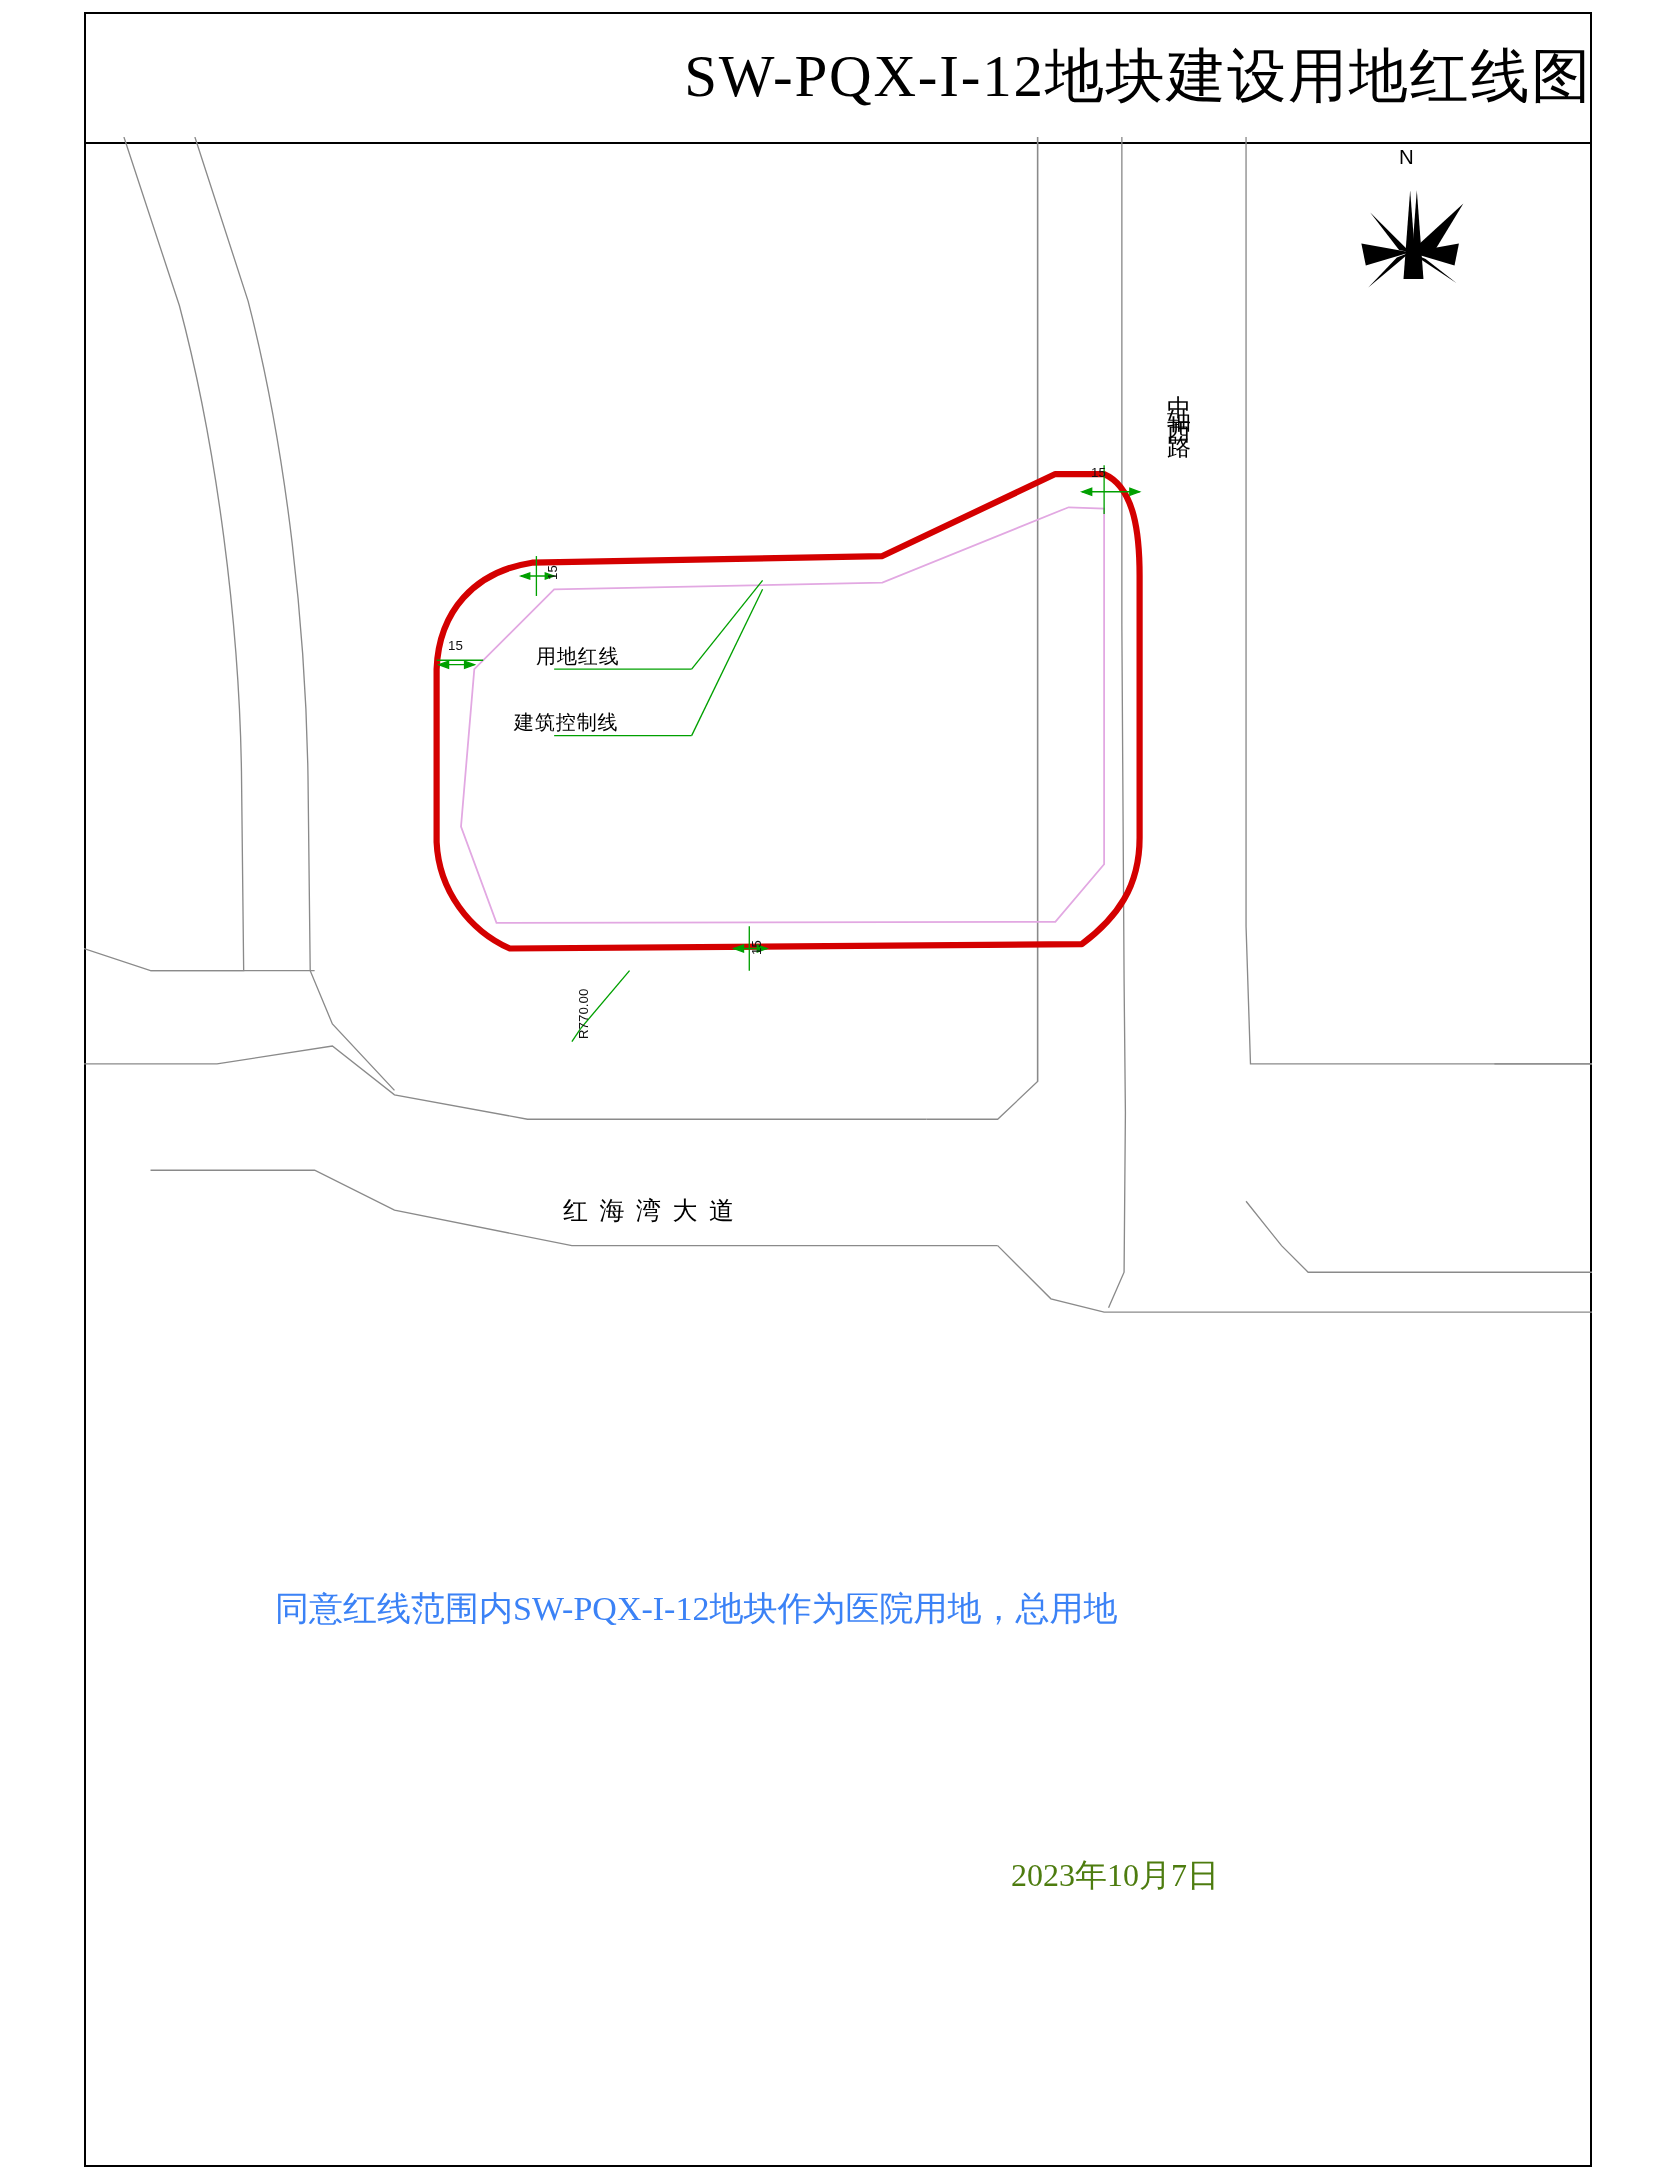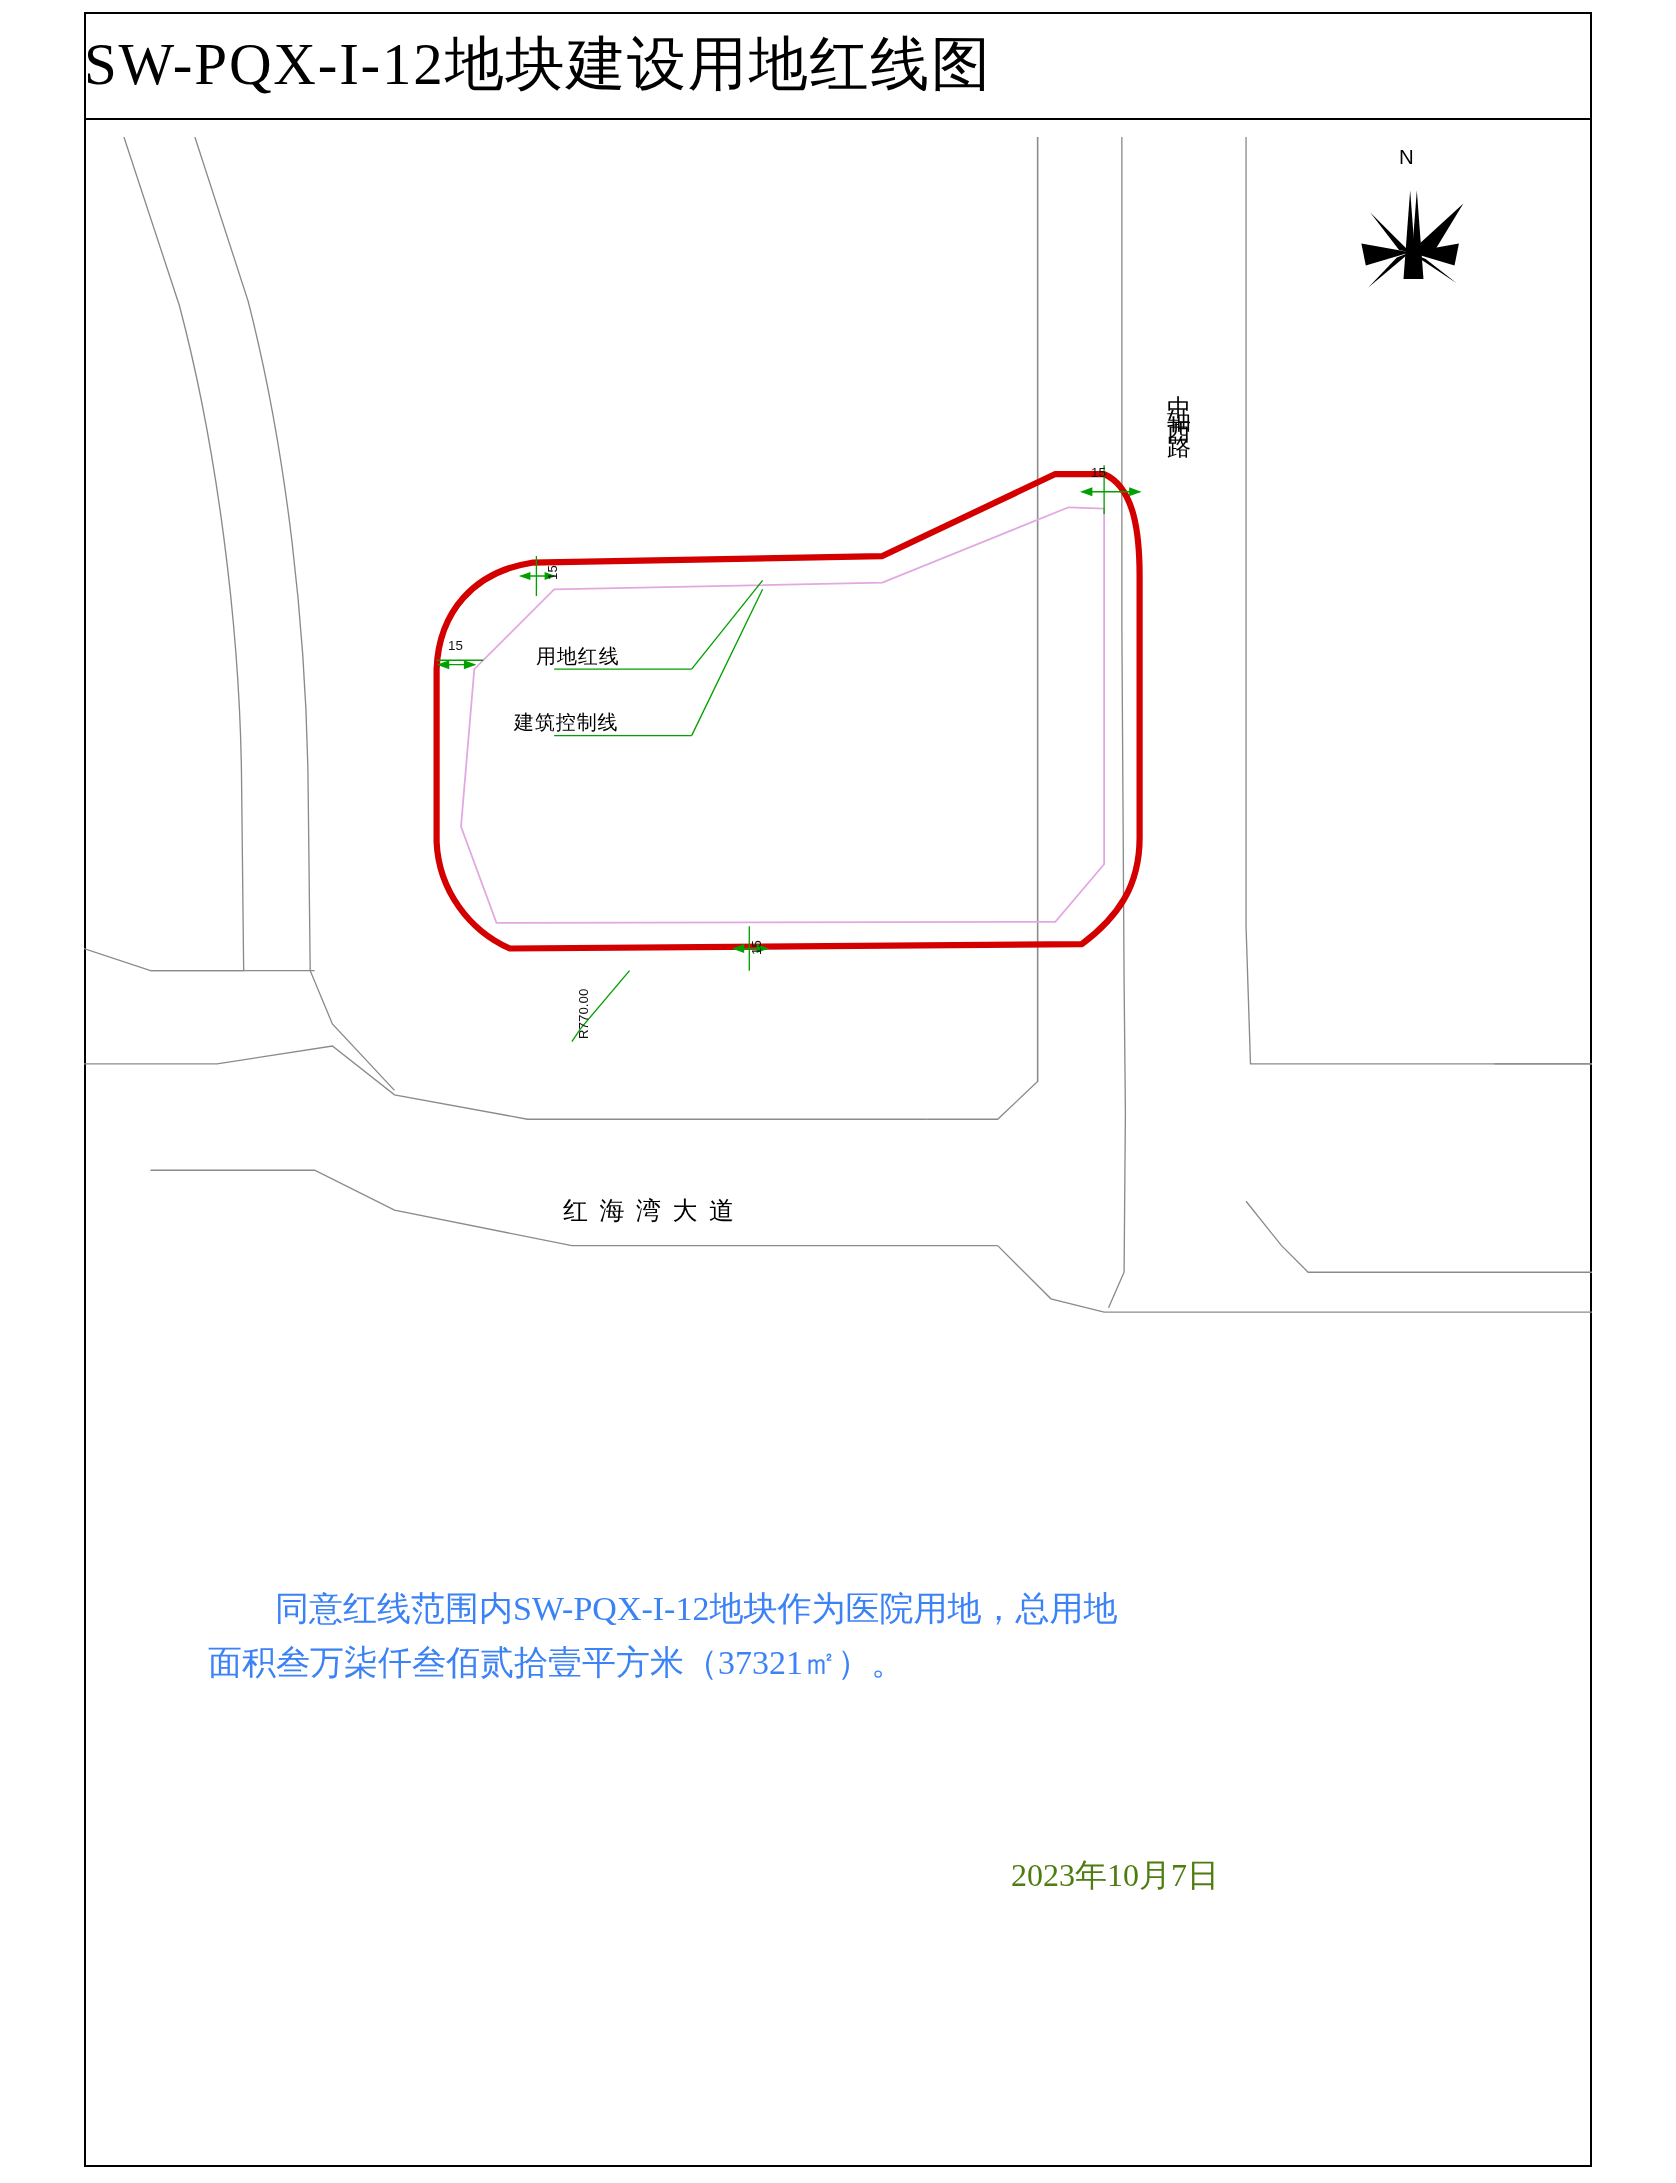--- a/index.html
+++ b/index.html
@@ -26,26 +26,26 @@
     height: 2155px;
     border: 2.2px solid #000;
     box-sizing: border-box;
   }
   
   .title-band {
     position: absolute;
     left: 84px;
     top: 12.4px;
     width: 1508px;
-    height: 108px;
+    height: 132px;
     border-bottom: 2.2px solid #000;
     box-sizing: border-box;
     display: flex;
     align-items: center;
-    justify-content: flex-start;
+    justify-content: flex-end;
   }
   .title-text {
     font-size: 59px;
     letter-spacing: 1.8px;
     font-family: "Liberation Serif", "DejaVu Serif", serif;
     color: #000;
     white-space: nowrap;
   }
   
   .canvas {
@@ -222,19 +222,18 @@
     <div class="maplabel dim-label rot" style="left:461px; top:443px;">15</div>
     <div class="maplabel dim-label" style="left:1007px; top:328px;">15</div>
     <div class="maplabel dim-label" style="left:364px; top:501px;">15</div>
     <div class="maplabel dim-label rot" style="left:665px; top:818px;">15</div>
     <div class="maplabel dim-label rot" style="left:492px; top:902px;">R770.00</div>
 
   </div>
 
   <div class="note">
     <p>同意红线范围内SW-PQX-I-12地块作为医院用地，总用地</p>
-    <p style="text-indent:0;">面积叁万柒仟叁佰贰拾壹平方米（37321㎡）。</p>
   </div>
 
   <div class="date">2023年10月7日</div>
 
 </div>
 
 
 </body></html>

